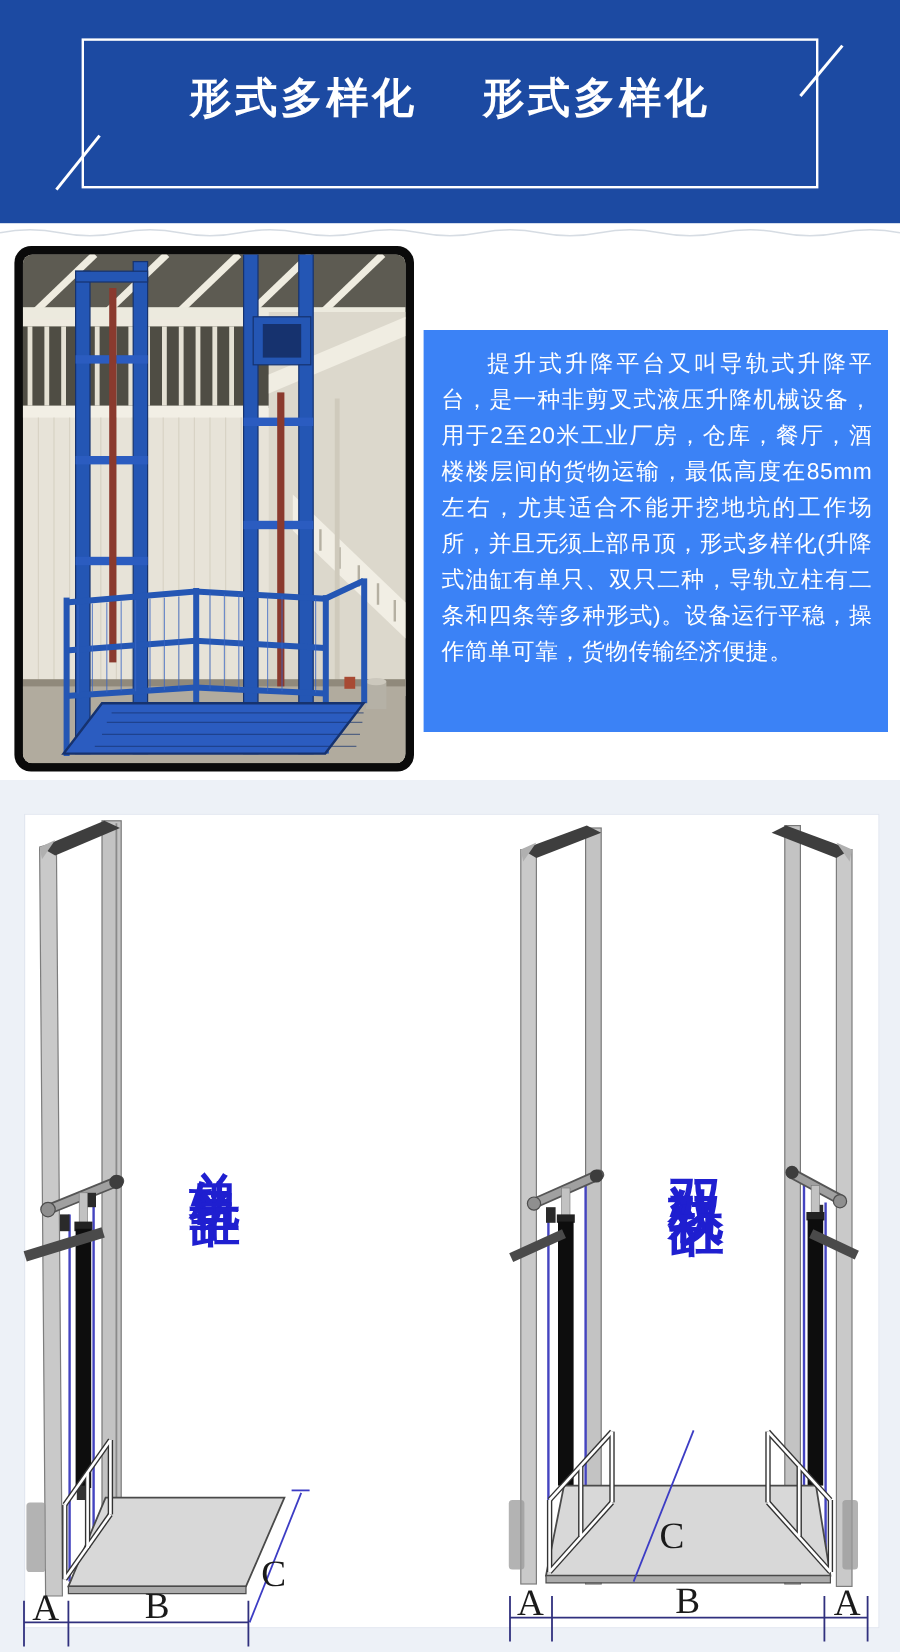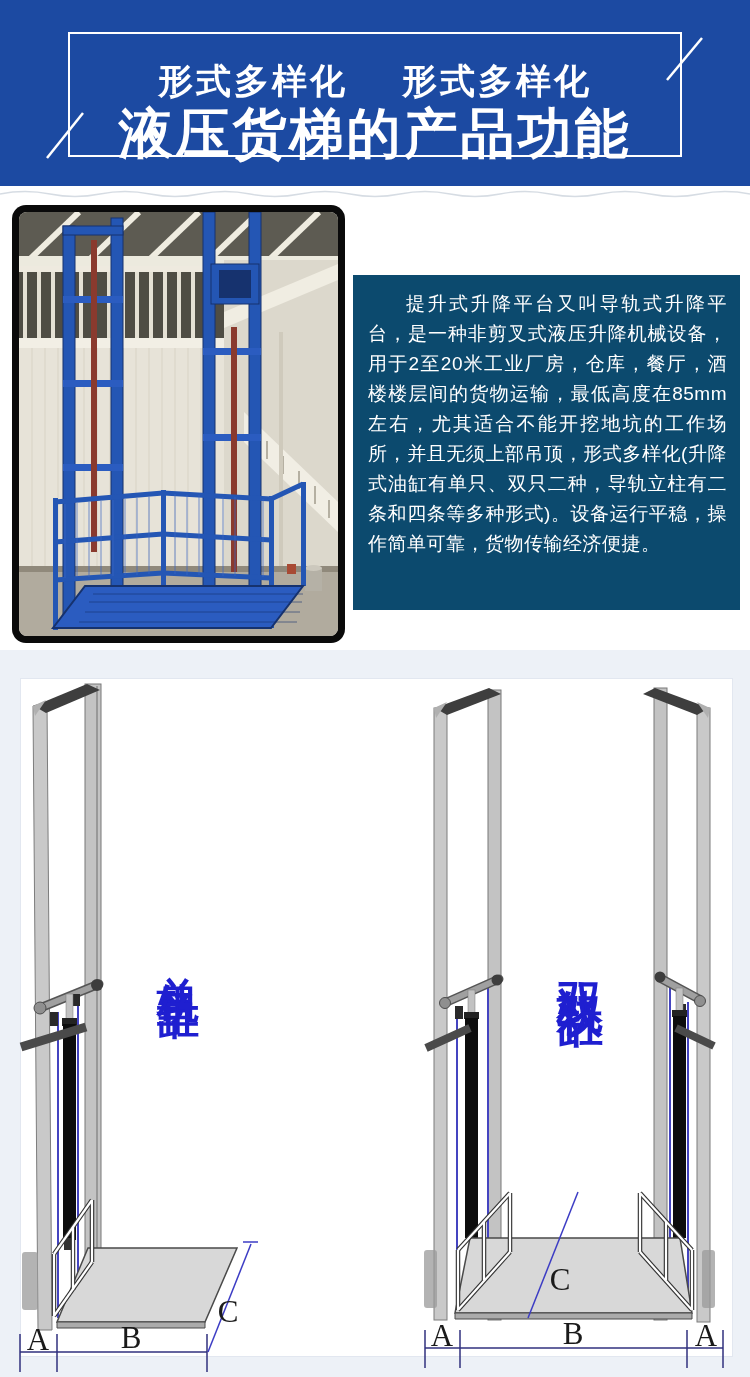--- a/index.html
+++ b/index.html
@@ -15,21 +15,21 @@
   .tagline .gap{display:inline-block;width:54px;}
   .hdr-title{position:absolute;left:0;top:98px;width:750px;text-align:center;color:#ffffff;
              font-family:"Liberation Serif",serif;font-weight:bold;font-size:54px;letter-spacing:3px;white-space:nowrap;}
   .wave{position:absolute;left:0;top:186px;width:750px;height:16px;}
 
   
   .photo{position:absolute;left:12px;top:205px;width:333px;height:438px;background:#0a0a0a;border-radius:14px;}
   .photo svg{position:absolute;left:7px;top:7px;width:319px;height:424px;border-radius:8px;}
 
   
-  .intro{position:absolute;left:353px;top:275px;width:387px;height:335px;background:#0c4a6e;box-sizing:border-box;
+  .intro{position:absolute;left:353px;top:275px;width:387px;height:335px;background:#3b82f6;box-sizing:border-box;
          padding:14px 13px 0 15px;}
   .intro p{margin:0;color:#ffffff;font-size:19px;line-height:30px;text-align:justify;text-indent:2em;
            letter-spacing:0.5px;}
 
   
   .diagrams{position:absolute;left:0;top:650px;width:750px;height:727px;background:#edf1f7;}
   .diagram-canvas{position:absolute;left:20px;top:28px;width:713px;height:679px;background:#ffffff;border:1px solid #e2e7f0;box-sizing:border-box;}
   .diagram-svg{position:absolute;left:0;top:0;width:750px;height:727px;}
   .vcap{position:absolute;writing-mode:vertical-rl;text-orientation:upright;color:#1f1fd0;
         font-family:"Liberation Serif",serif;font-weight:bold;}
@@ -44,21 +44,20 @@
 
   <div class="hdr">
     <div class="hdr-border"></div>
     <svg class="hdr-svg" viewBox="0 0 750 186">
       <line x1="667" y1="80" x2="702" y2="38" stroke="#ffffff" stroke-width="2.5"></line>
       <line x1="47" y1="158" x2="83" y2="113" stroke="#ffffff" stroke-width="2.5"></line>
     </svg>
     <div class="tagline">
       <span>形式多样化</span><span class="gap"></span><span>形式多样化</span>
     </div>
-    <div class="hdr-title">液压货梯的产品功能</div>
   </div>
   <svg class="wave" viewBox="0 0 750 16">
     <path d="M0 8 Q25 3 50 8 T100 8 T150 8 T200 8 T250 8 T300 8 T350 8 T400 8 T450 8 T500 8 T550 8 T600 8 T650 8 T700 8 T750 8" fill="none" stroke="#ccd3dc" stroke-width="1.3" opacity="0.8"></path>
   </svg>
 
   <div class="photo">
     <svg viewBox="0 0 319 424" preserveAspectRatio="none">
 
       <rect x="0" y="0" width="319" height="424" fill="#e7e3d8"></rect>
 

